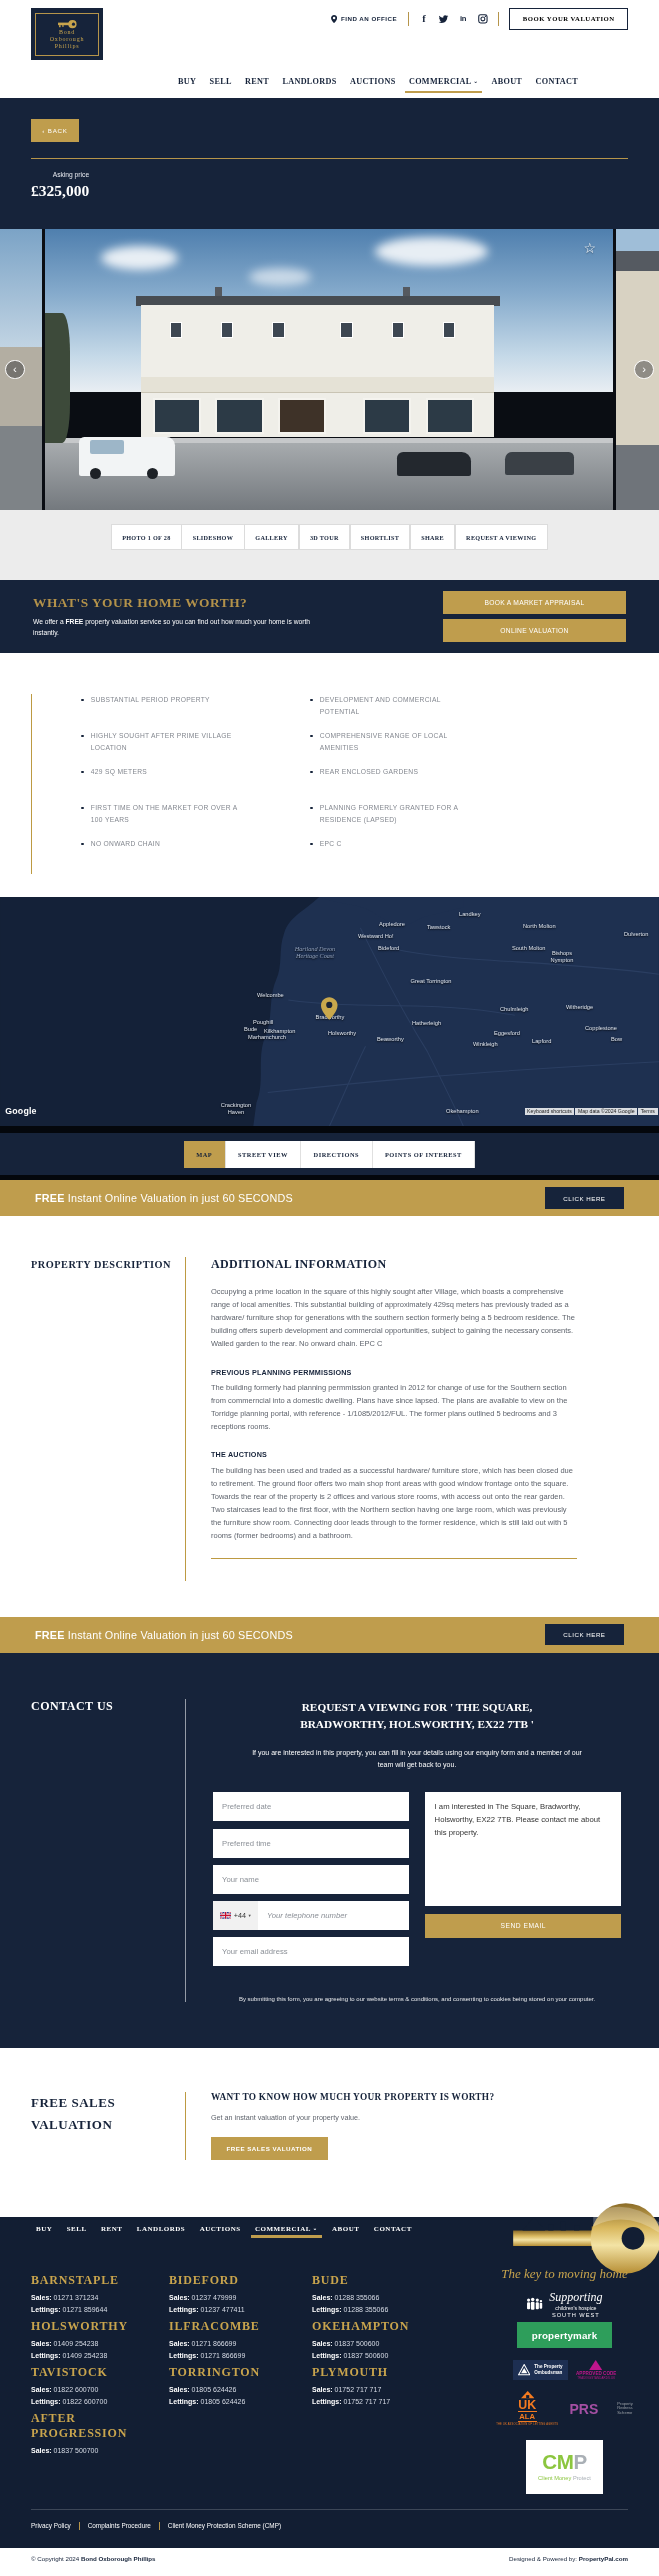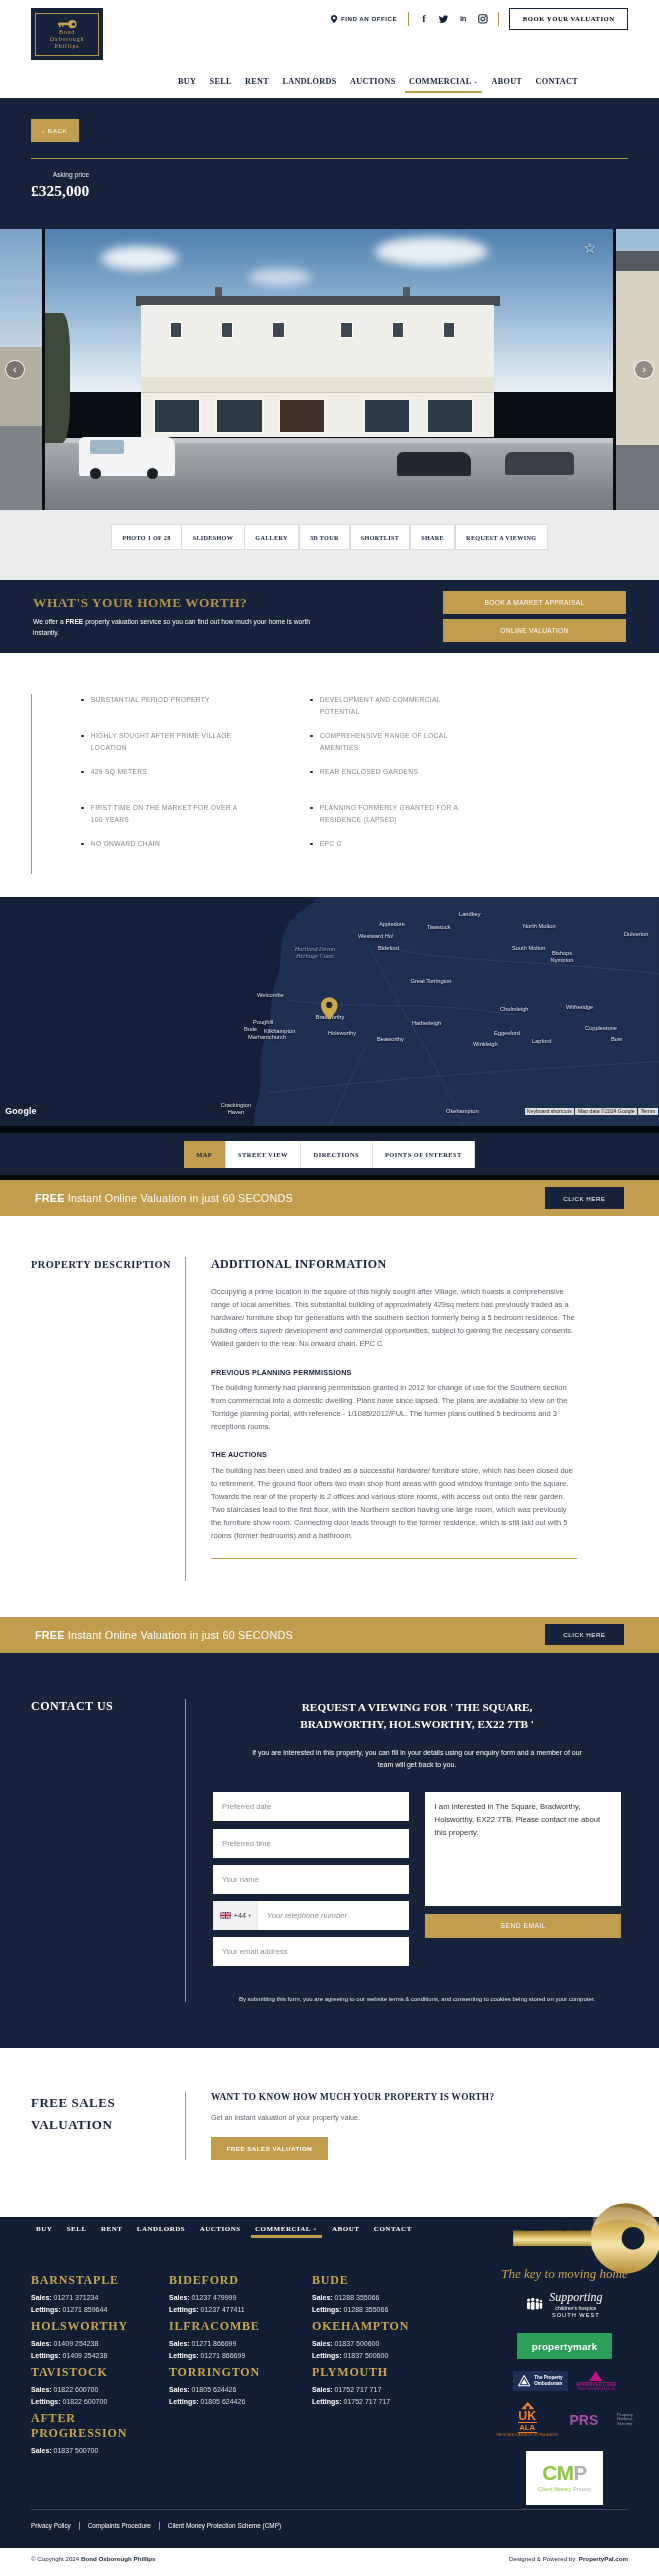--- a/index.html
+++ b/index.html
@@ -148,21 +148,21 @@
   .office h5{margin:0 0 4.1px;font-family:"Liberation Serif",serif;color:#c8a44d;font-size:12px;letter-spacing:0.8px;font-weight:bold}
   .oline{font-size:7px;line-height:11.3px;color:#d7dce6}
   .oline b{color:#fff}
   .flogos{position:absolute;left:487px;top:49px;width:155px;display:flex;flex-direction:column;align-items:center}
   .tagline{font-family:"Liberation Serif",serif;font-style:italic;color:#c8a44d;font-size:13px}
   .charity{display:flex;gap:5.2px;align-items:center;margin-top:7.2px}
   .charity-txt{text-align:center;color:#fff}
   .ch-a{font-family:"Liberation Serif",serif;font-style:italic;font-size:12px}
   .ch-b{font-size:5.2px;margin-top:0.5px}
   .ch-c{font-size:5.7px;letter-spacing:1px;margin-top:1px}
-  .pmark{margin-top:15px;background:#2e9e5b;color:#fff;font-weight:bold;font-size:9.8px;padding:7.7px 14.4px;letter-spacing:0.2px}
+  .pmark{margin-top:4px;background:#2e9e5b;color:#fff;font-weight:bold;font-size:9.8px;padding:7.7px 14.4px;letter-spacing:0.2px}
   .tporow{display:flex;gap:8.2px;margin-top:11.3px;align-items:center}
   .tpo{background:#1d2f52;display:flex;gap:4.1px;align-items:center;padding:4.1px 5.2px}
   .tpo-t{font-size:4.6px;font-weight:bold;line-height:5.7px;color:#fff}
   .ac{display:flex;flex-direction:column;align-items:center}
   .ac-t{font-size:4.6px;font-weight:bold;color:#c0168c;margin-top:1px}
   .ac-s{font-size:2.8px;color:#c0168c;letter-spacing:0.2px}
   .assoc{display:flex;gap:11.3px;align-items:center;margin-top:11.3px}
   .ukala{display:flex;flex-direction:column;align-items:center;color:#f47b20}
   .uk{font-size:12.4px;font-weight:bold;line-height:12.4px}
   .ala{font-size:7.7px;font-weight:bold;border-top:1px solid #f47b20;border-bottom:1px solid #f47b20;line-height:9.3px;padding:0 1.5px}

